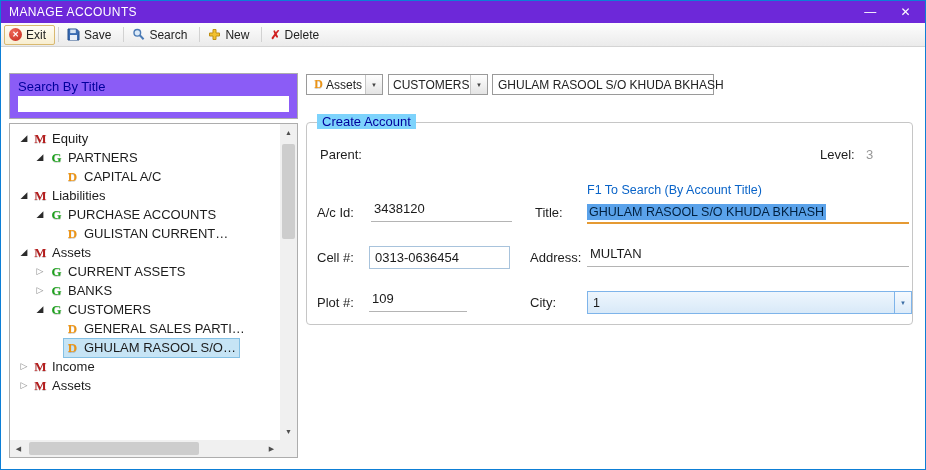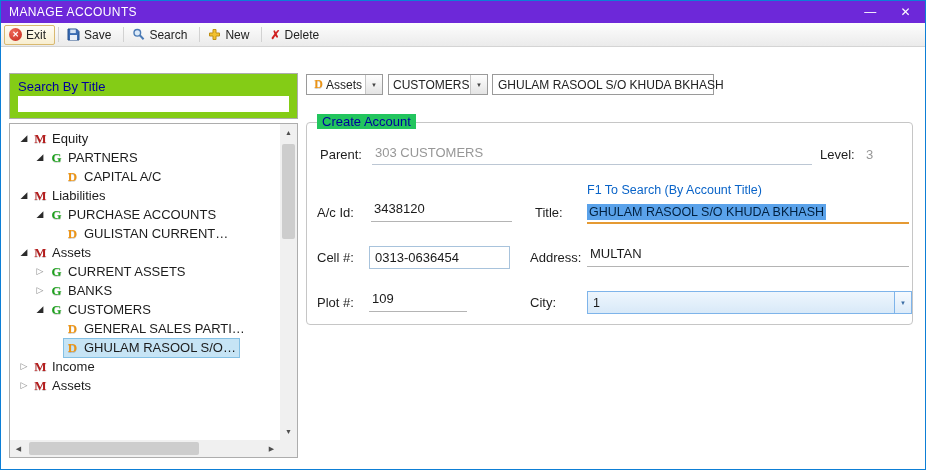--- a/index.html
+++ b/index.html
@@ -22,21 +22,21 @@
           font-family:"Liberation Sans", sans-serif; border-radius:2px; }
   .tbtn.exit { border:1px solid #d9b970; background:linear-gradient(#fffdf5,#f8eed0); }
   .tsep { width:1px; height:15px; background:#d2d2d2; margin:0 3px; }
   .ic-exit { display:inline-flex; width:13px; height:13px; border-radius:50%;
              background:radial-gradient(circle at 35% 30%, #ef6a5a, #c2251a);
              color:#fff; font-size:8px; align-items:center; justify-content:center; font-weight:bold; }
   .ic-del { color:#d02020; font-weight:bold; font-size:12px; }
 
   
   .search-panel { position:absolute; left:8px; top:72px; width:289px; height:46px;
-                  border:1px solid #adadad; background:#84cc16; padding:5px 8px; }
+                  border:1px solid #adadad; background:#8b5cf6; padding:5px 8px; }
   .search-label { color:#00009c; font-size:13px; display:block; }
   .search-input { border:0; outline:0; width:100%; height:16px; font-size:12px; font-family:"Liberation Sans", sans-serif; }
 
   .tree-box { position:absolute; left:8px; top:122px; width:289px; height:335px;
               border:1px solid #adadad; background:#fff; }
   .tree-inner { position:absolute; left:0; top:0; right:17px; bottom:17px; overflow:hidden; padding-top:5px; }
   .tree-item { display:flex; align-items:center; height:19px; white-space:nowrap; cursor:default; }
   .tw { width:16px; flex:none; text-align:center; font-size:9px; color:#2b2b2b; line-height:19px; }
   .tw.hollow { color:#8a8a8a; font-size:9px; }
   .hl { display:flex; align-items:center; height:18px; padding:0 3px 0 0; }
@@ -67,21 +67,21 @@
   .combo1 { left:305px; top:73px; width:77px; }
   .combo2 { left:387px; top:73px; width:100px; }
   .acct-box { position:absolute; left:491px; top:73px; width:222px; height:21px; border:1px solid #9a9a9a;
               background:#fff; font-size:12px; color:#222; display:flex; align-items:center; padding-left:5px;
               white-space:nowrap; }
   .ticon.small { font-size:12px; width:15px; }
 
   
   .groupbox { position:absolute; left:305px; top:121px; width:607px; height:203px;
               border:1px solid #c6c6c6; border-radius:4px; }
-  .gb-legend { position:absolute; top:-9px; left:10px; background:#22c55e; padding:0 5px;
+  .gb-legend { position:absolute; top:-9px; left:10px; background:#7dd3fc; padding:0 5px;
                color:#00009c; font-size:13px; }
   .flabel { position:absolute; font-size:13px; color:#1e1e1e; }
   .fval { position:absolute; font-size:13px; color:#1a1a1a; padding-left:3px; }
   .uline { border-bottom:1px solid #bcc7d4; }
   .gray { color:#979797; }
   .hint { position:absolute; left:280px; top:60px; font-size:12.5px; color:#0a64c8; }
   .titlefield { position:absolute; left:280px; top:78px; width:322px; height:23px;
                 border-bottom:2px solid #e59a33; font-size:12.5px; display:flex; align-items:center; }
   .titlefield .selection { background:#5aa2ea; color:#00203f; padding:1px 2px; white-space:nowrap; }
   .cellbox { position:absolute; left:62px; top:123px; width:141px; height:23px; border:1px solid #a8c3dc;
@@ -269,21 +269,20 @@
     <span class="arrowbtn">▼</span>
   </div>
   <div class="acct-box">
     <span>GHULAM RASOOL S/O KHUDA BKHASH</span>
   </div>
 
   <div class="groupbox">
     <span class="gb-legend">Create Account</span>
 
     <span class="flabel" style="left:13px; top:24px;">Parent:</span>
-    <span class="fval uline gray" style="left:65px; top:22px; width:440px; height:20px;">303 CUSTOMERS</span>
     <span class="flabel" style="left:513px; top:24px;">Level:</span>
     <span class="fval gray" style="left:556px; top:24px;">3</span>
 
     <span class="hint">F1 To Search (By Account Title)</span>
 
     <span class="flabel" style="left:10px; top:82px;">A/c Id:</span>
     <span class="fval uline" style="left:64px; top:78px; width:141px; height:21px; border-bottom-color:#b4b4b4;">3438120</span>
     <span class="flabel" style="left:228px; top:82px;">Title:</span>
     <div class="titlefield">
       <span class="selection">GHULAM RASOOL S/O KHUDA BKHASH</span>

